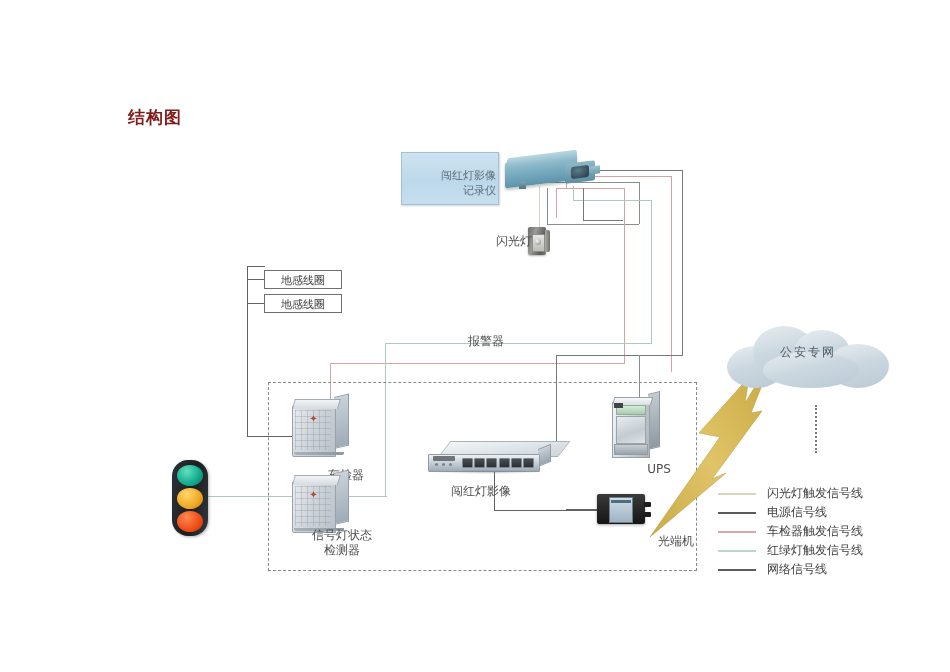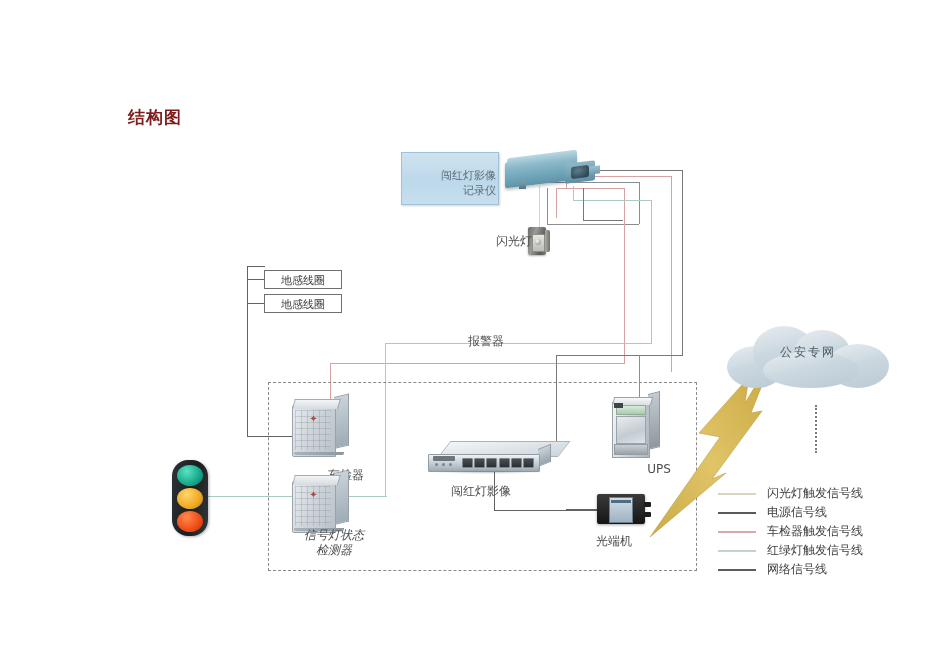--- a/index.html
+++ b/index.html
@@ -440,21 +440,21 @@
   <div class="abs lbl center" style="left:282px; top:468px; width:80px;">车检器</div>
 
   <div class="abs tower" id="light-state-detector">
     <div class="t-side"></div>
     <div class="t-front"></div>
     <div class="t-grid"></div>
     <div class="t-cap"></div>
     <div class="t-logo">✦</div>
     <div class="t-foot"></div>
   </div>
-  <div class="abs lbl center" style="left:260px; top:528px; width:100px;font-style:italic;">
+  <div class="abs lbl center" style="left:268px; top:528px; width:100px;">
     <div>信号灯状态</div>
     <div>检测器</div>
   </div>
 
   <div class="abs" id="traffic-light">
     <div class="tl-case"></div>
     <div class="tl-bulb" id="tl-green"></div>
     <div class="tl-bulb" id="tl-yellow"></div>
     <div class="tl-bulb" id="tl-red"></div>
   </div>
@@ -489,21 +489,21 @@
   <div class="abs lbl center" style="left:603px; top:462px; width:64px;">UPS</div>
 
   <div class="abs" id="optical-terminal">
     <div class="opt-body"></div>
     <div class="opt-face">
       <div class="opt-strip"></div>
     </div>
     <div class="opt-lug" style="top:8px;"></div>
     <div class="opt-lug" style="top:18px;"></div>
   </div>
-  <div class="abs lbl center" style="left:555px; top:534px; width:70px;">光端机</div>
+  <div class="abs lbl center" style="left:617px; top:534px; width:70px;">光端机</div>
 
   <svg class="abs" id="lightning" viewBox="0 0 125 185">
     <defs>
       <linearGradient id="boltGrad" x1="0" y1="1" x2="1" y2="0">
         <stop offset="0%" stop-color="#c9ab46"></stop>
         <stop offset="45%" stop-color="#e0c468"></stop>
         <stop offset="100%" stop-color="#c7a63e"></stop>
       </linearGradient>
     </defs>
     <polygon points="0,184 70,84 49,80 99,24 95,50 124,2 101,60 112,58 62,126 76,120" fill="url(#boltGrad)" stroke="#bda043" stroke-width="0.6"></polygon>

